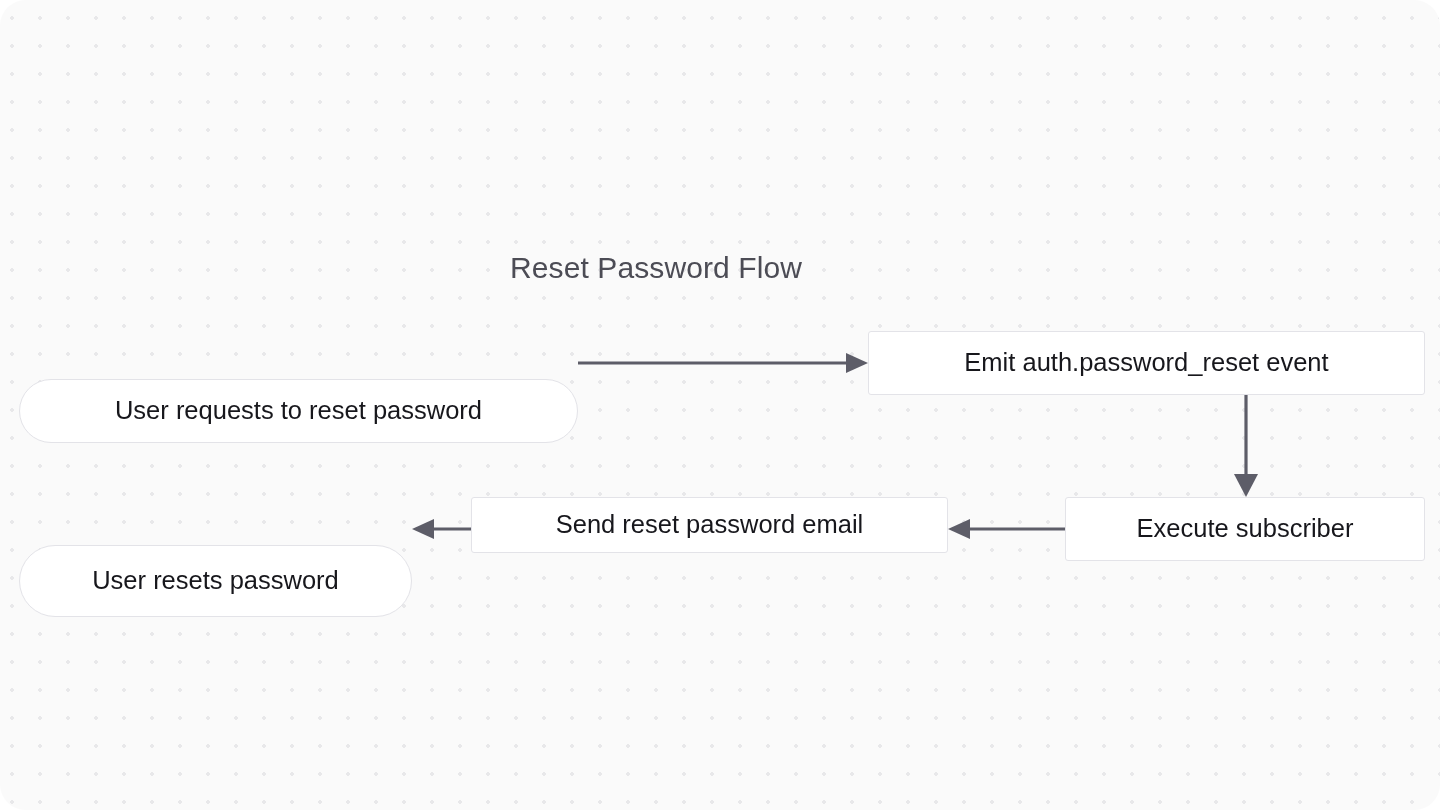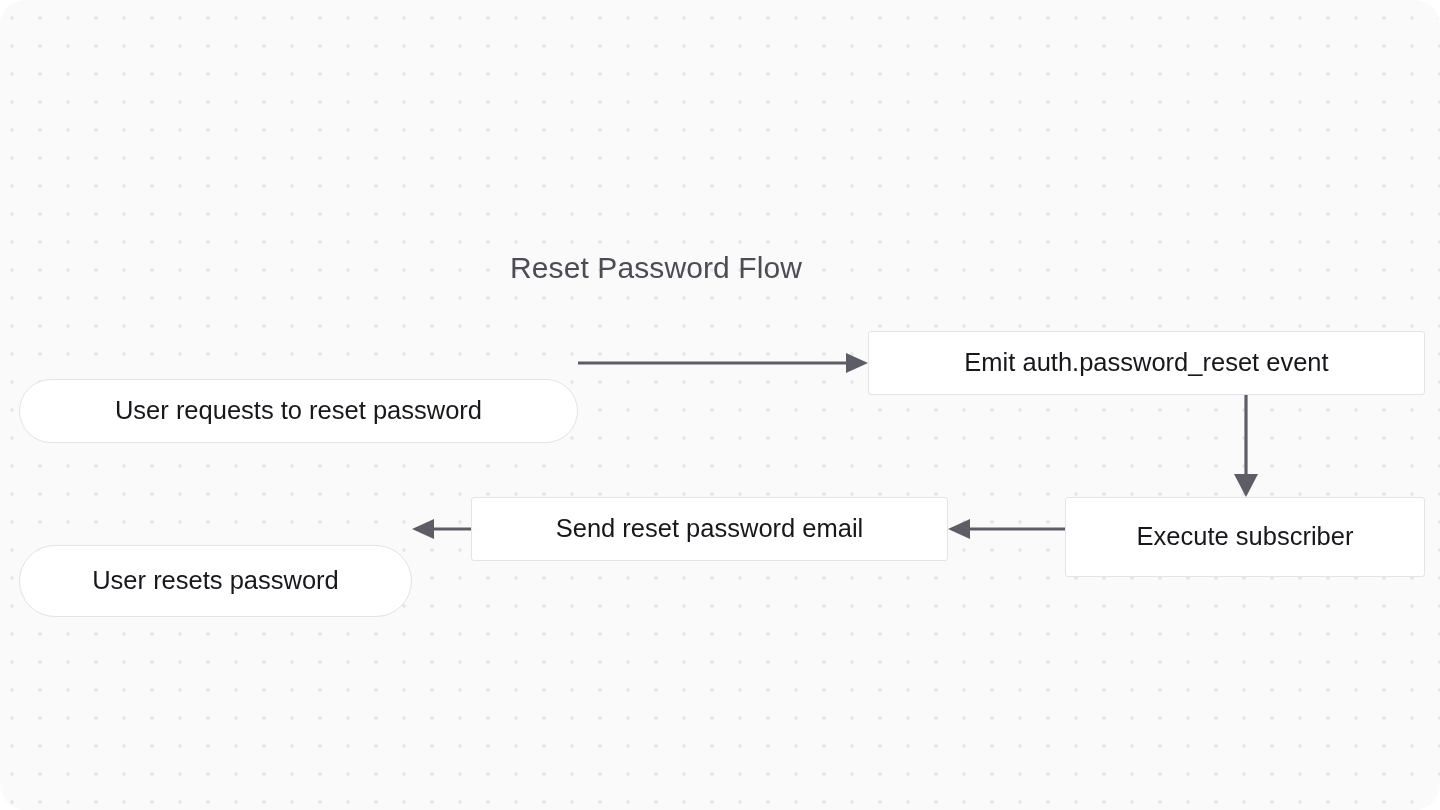--- a/index.html
+++ b/index.html
@@ -55,22 +55,22 @@
     line-height: 1;
     white-space: nowrap;
     z-index: 2;
   }
   .node.pill { border-radius: 999px; margin-top: 48px; }
   .node.rounded { border-radius: 3px; }
 
   #node-request  { left: 19px;   top: 331px; width: 559px; height: 64px; }
   #node-emit     { left: 868px;  top: 331px; width: 557px; height: 64px; }
   #node-reset    { left: 19px;   top: 497px; width: 393px; height: 72px; }
-  #node-email    { left: 471px;  top: 497px; width: 477px; height: 64px; }
-  #node-execute  { left: 1065px; top: 497px; width: 360px; height: 80px; }
+  #node-email    { left: 471px;  top: 497px; width: 477px; height: 56px; }
+  #node-execute  { left: 1065px; top: 497px; width: 360px; height: 64px; }
 
   svg#edges {
     position: absolute;
     left: 0;
     top: 0;
     width: 1440px;
     height: 810px;
     z-index: 1;
     overflow: visible;
   }

